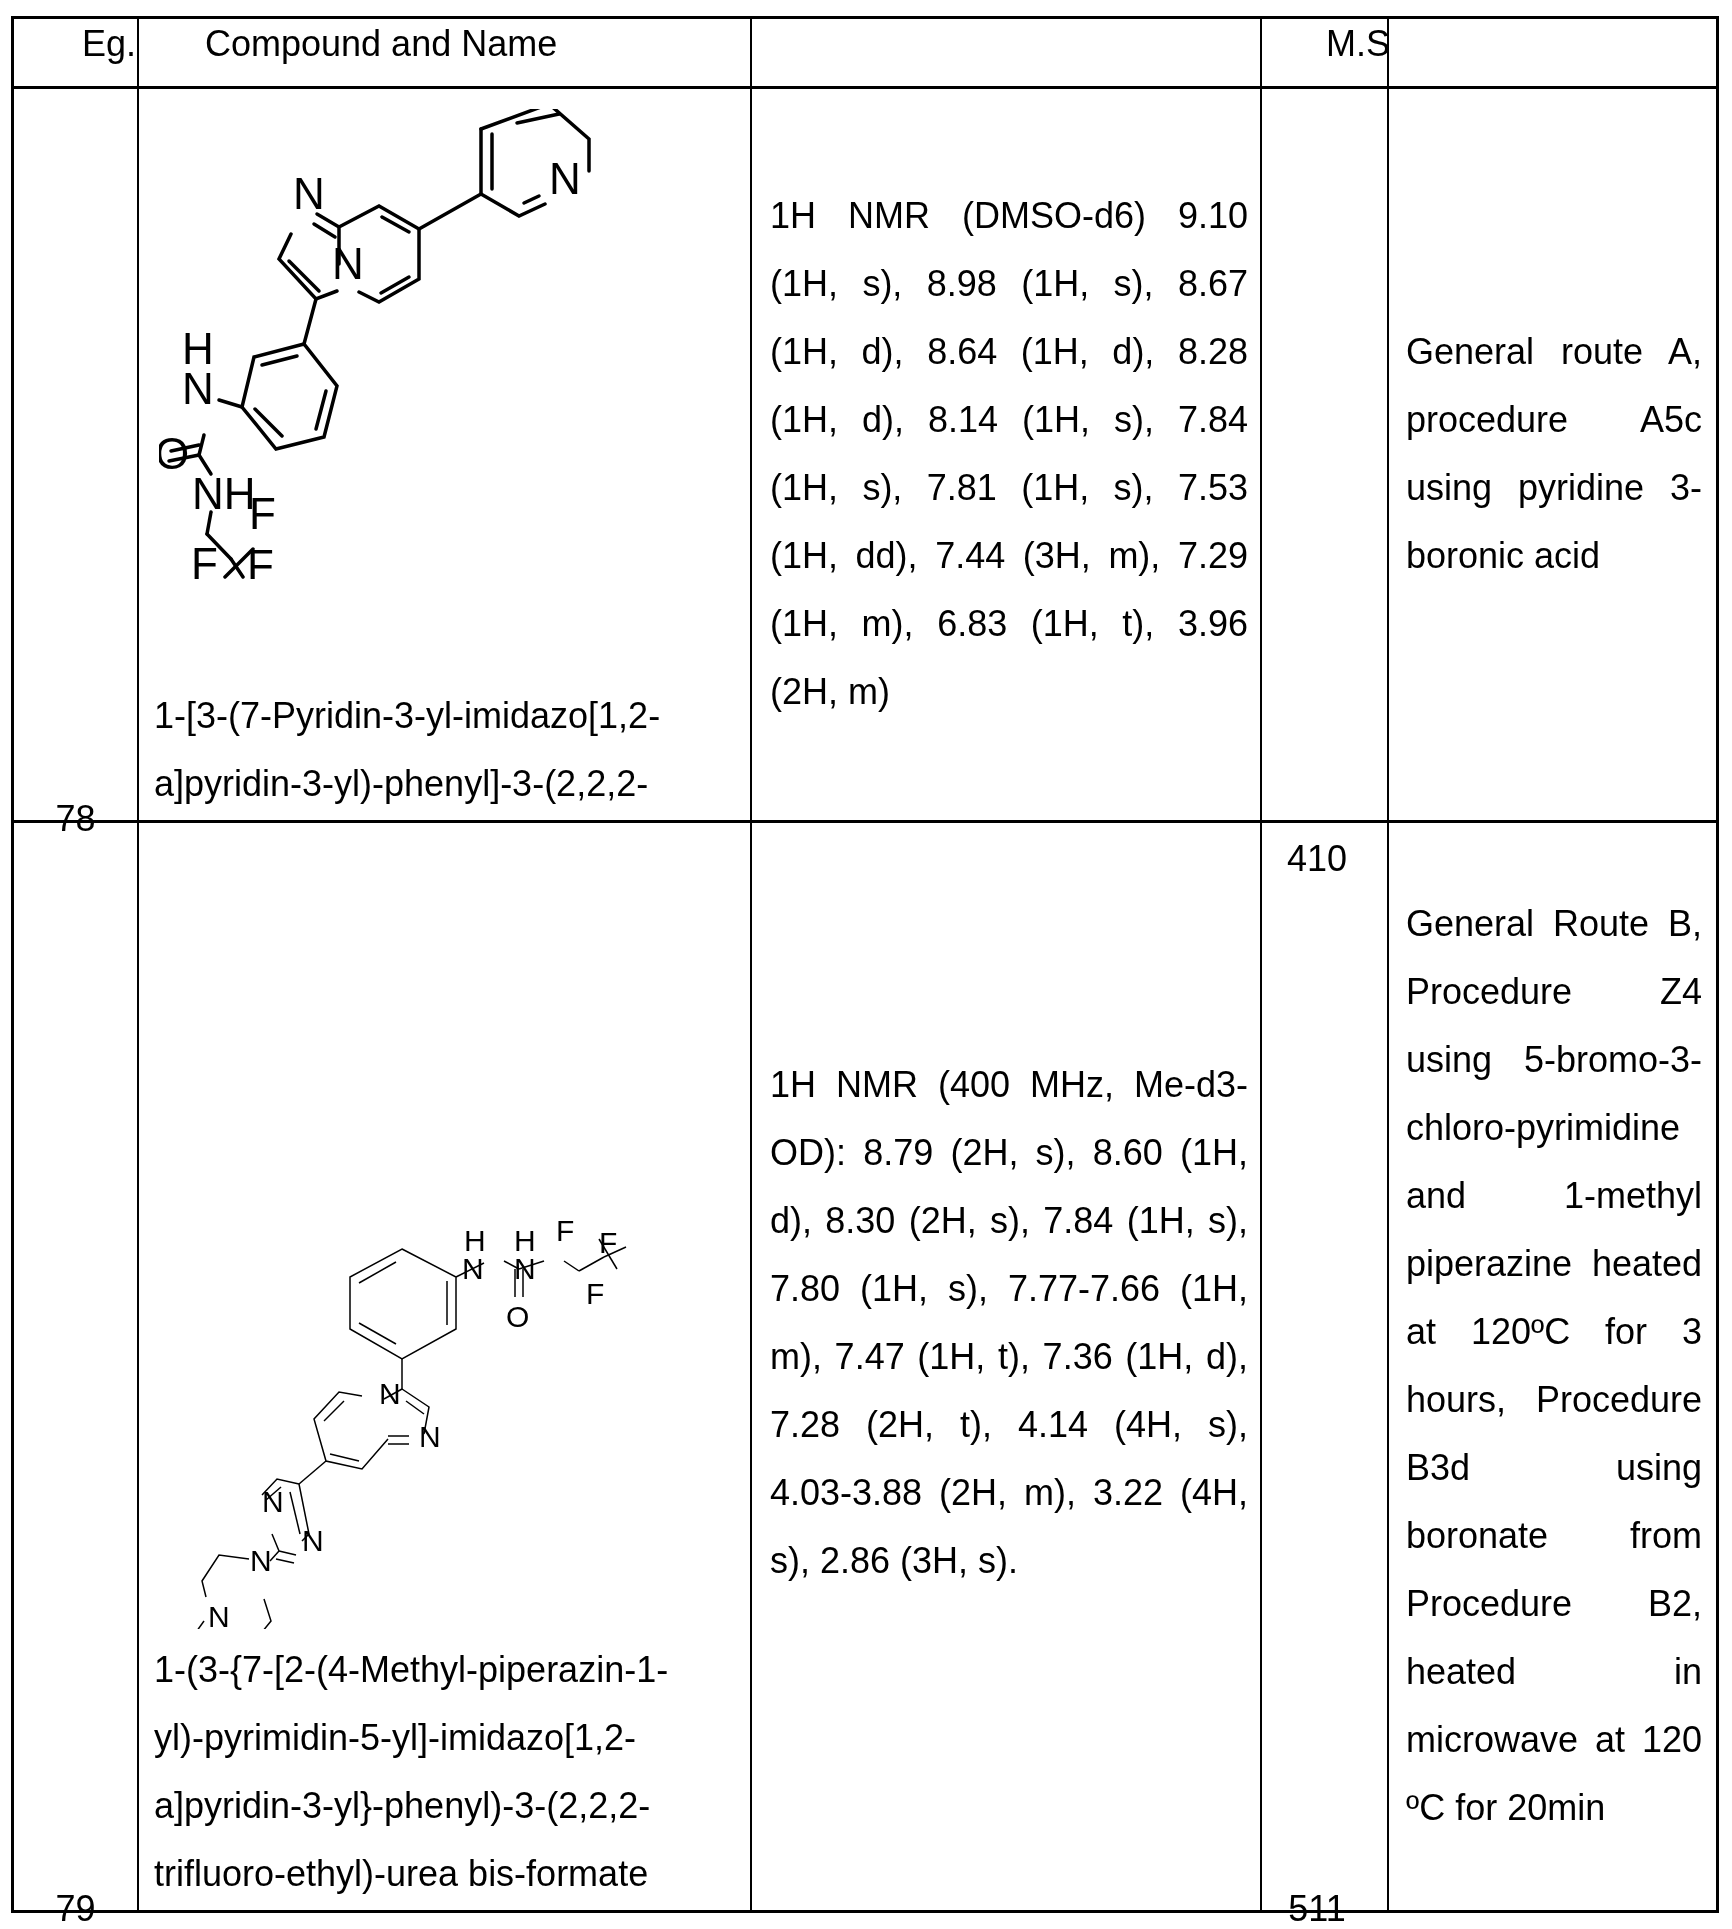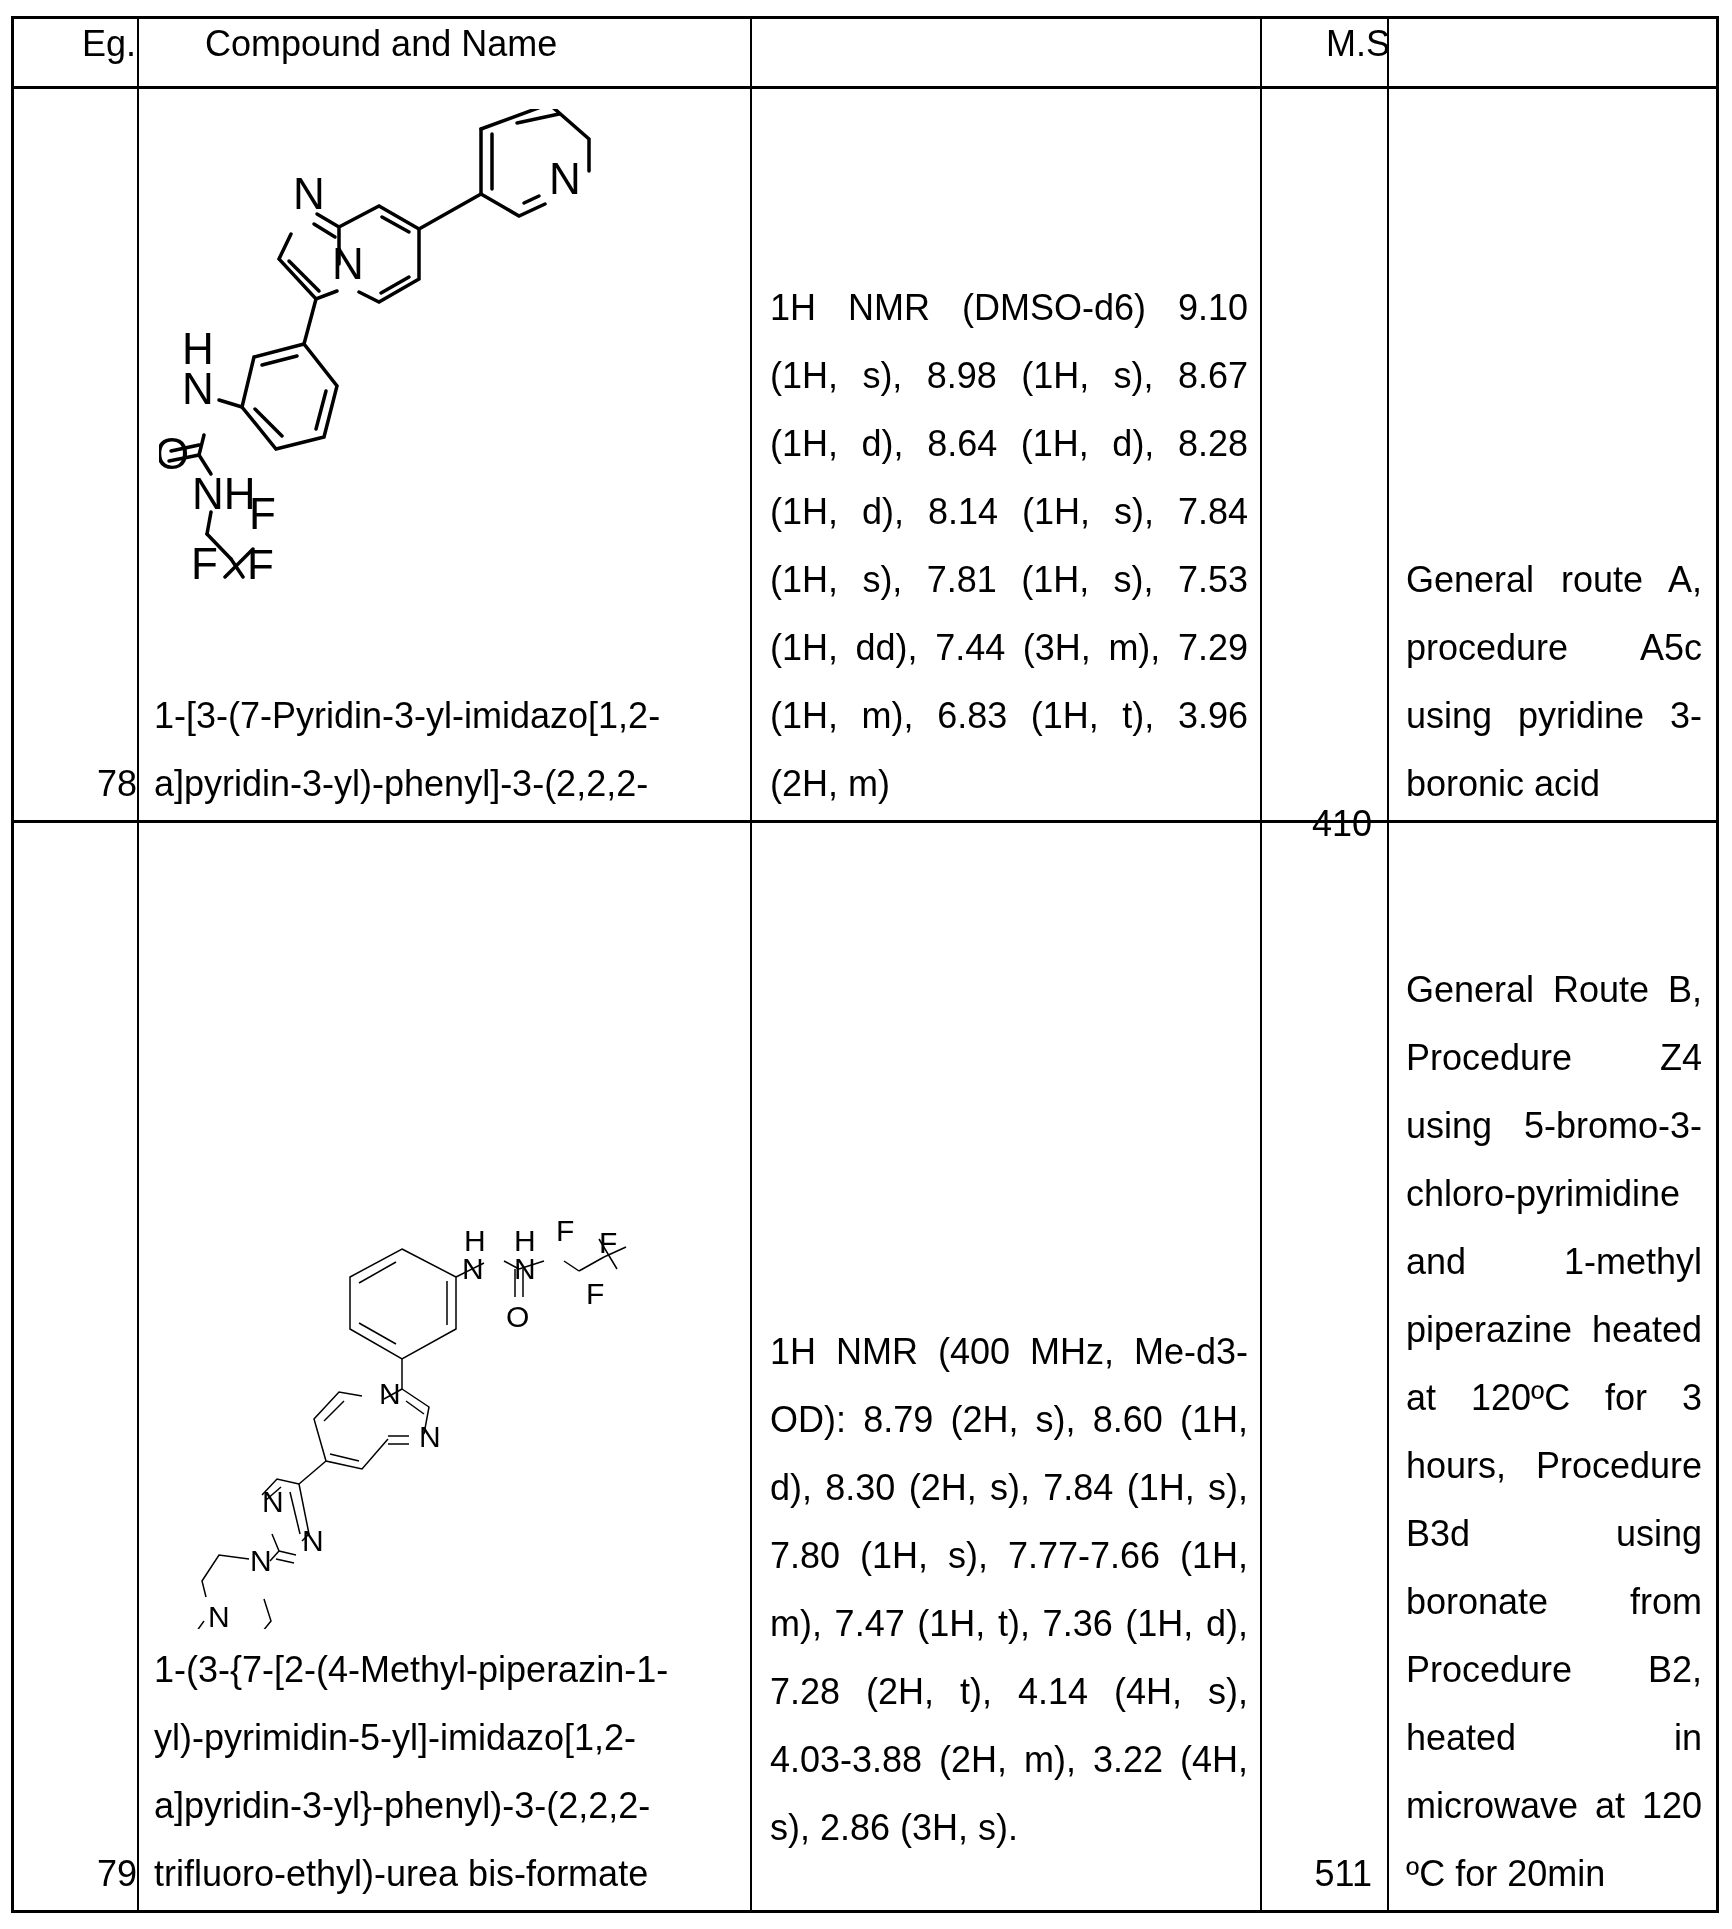--- a/index.html
+++ b/index.html
@@ -5,22 +5,22 @@
   html, body { margin: 0; padding: 0; background: #ffffff; }
   body { width: 1732px; height: 1929px; position: relative; overflow: hidden;
          font-family: "Liberation Sans", sans-serif; color: #000; }
   .tbl { position: absolute; left: 11px; top: 16px; width: 1708px; height: 1897px;
          border: 3px solid #000; box-sizing: border-box; }
   .vline { position: absolute; top: 0; bottom: 0; width: 2px; background: #000; }
   .hline { position: absolute; left: 0; right: 0; height: 3px; background: #000; }
   .cell { position: absolute; box-sizing: border-box; font-size: 36px; line-height: 68px; }
   .hdr { top: 0; height: 68px; padding-left: 18px; line-height: 50px; margin-left: 48px; }
   .bottom { display: flex; flex-direction: column; justify-content: flex-end; }
-  .just { text-align: justify; text-align-last: left; }
-  .num { text-align: right; }
+  .just { text-align: justify; text-align-last: left; justify-content: center; }
+  .num { text-align: center; margin-top: 35px; }
   .struct { position: absolute; }
   svg text { font-family: "Liberation Sans", sans-serif; }
 </style>
 </head>
 <body>
 
 <div class="tbl">
 
   <div class="vline" style="left:123px"></div>
   <div class="vline" style="left:736px"></div>

